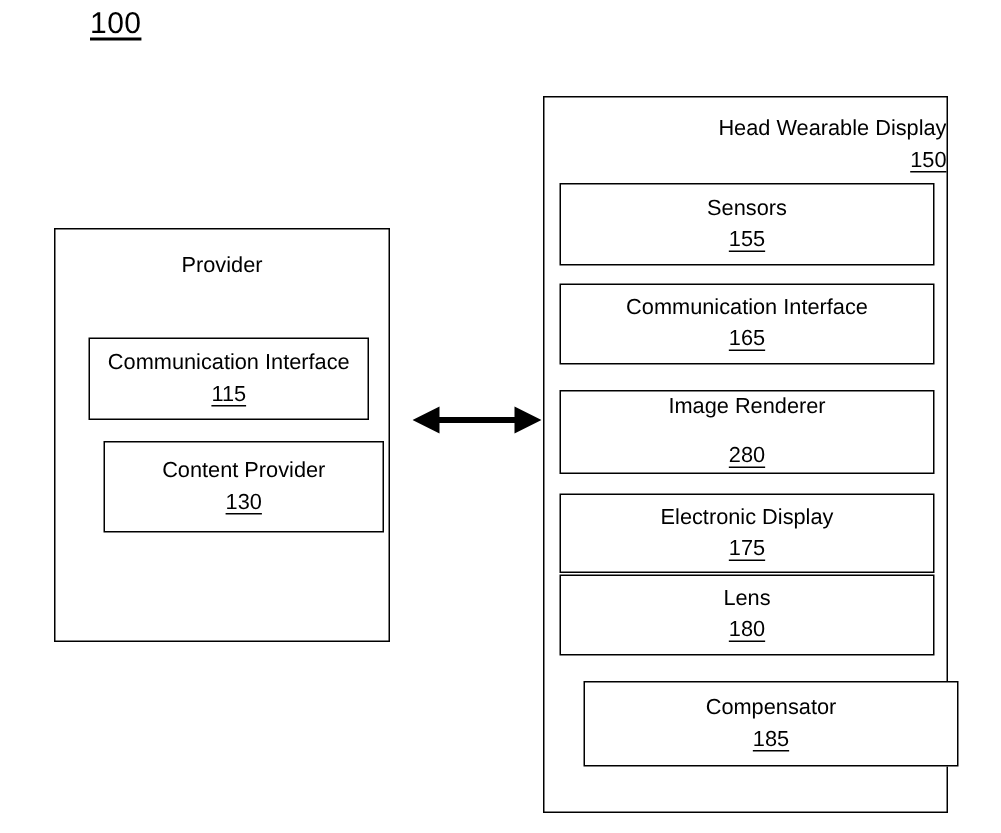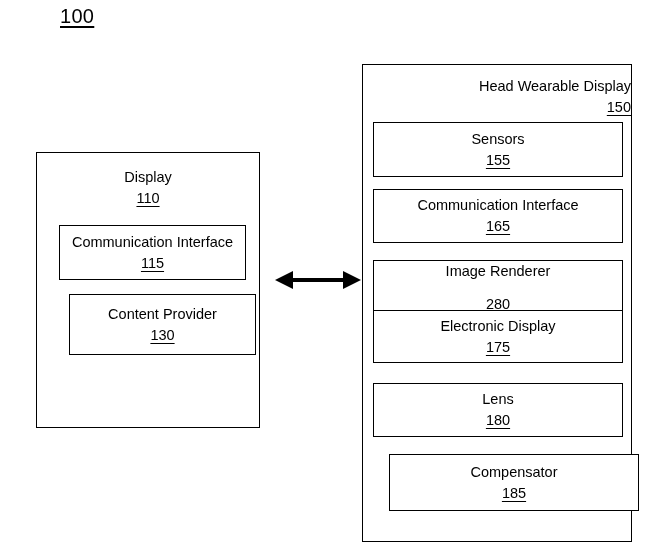--- a/index.html
+++ b/index.html
@@ -96,21 +96,21 @@
   }
 
   
   #console-comm-box   { left: 22px; top: 72px;  width: 187px; height: 55px; }
   #console-content-box{ left: 32px; top: 141px; width: 187px; height: 61px; }
 
   
   #hwd-sensors-box    { left: 10px; top: 57px;  width: 250px; height: 55px; }
   #hwd-comm-box       { left: 10px; top: 124px; width: 250px; height: 54px; }
   #hwd-renderer-box   { left: 10px; top: 195px; width: 250px; height: 56px; justify-content: space-between; }
-  #hwd-display-box    { left: 10px; top: 245px; width: 250px; height: 53px; }
+  #hwd-display-box    { left: 10px; top: 264px; width: 250px; height: 53px; }
   #hwd-lens-box       { left: 10px; top: 318px; width: 250px; height: 54px; }
   #hwd-compensator-box{ left: 26px; top: 389px; width: 250px; height: 57px; }
 
   
   #connector-arrow {
     position: absolute;
     left: 275px;
     top: 268px;
     width: 86px;
     height: 24px;
@@ -118,22 +118,21 @@
 </style>
 </head>
 <body>
 
 <div id="figure-root">
 
   <div class="figure-number">100</div>
 
   <div class="outer-box" id="console-box">
     <div class="box-header" id="console-header">
-      <span class="label">Display</span>
-      <span class="ref">110</span>
+      <span class="label">Provider</span>
     </div>
 
     <div class="inner-box" id="console-comm-box">
       <span class="label">Communication Interface</span>
       <span class="ref">115</span>
     </div>
 
     <div class="inner-box" id="console-content-box">
       <span class="label">Content Provider</span>
       <span class="ref">130</span>

